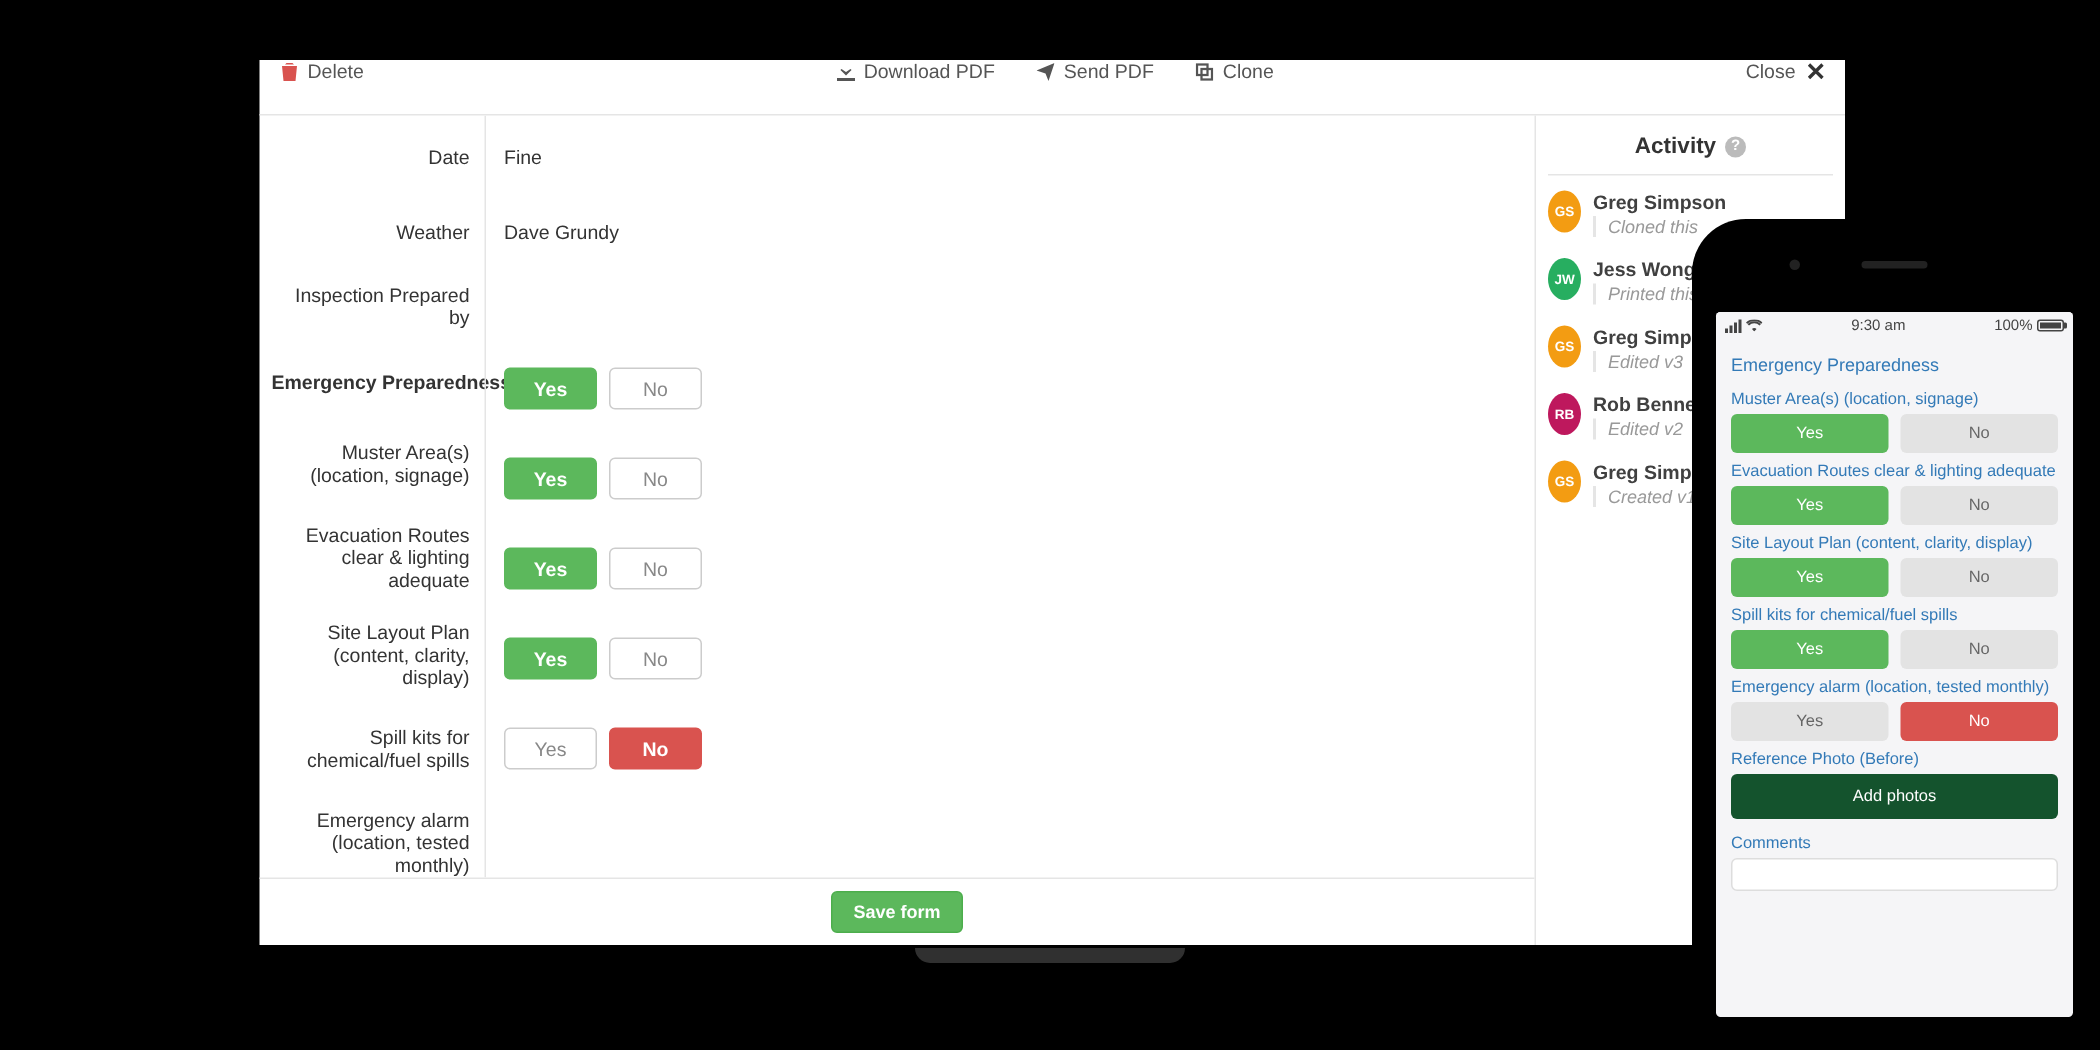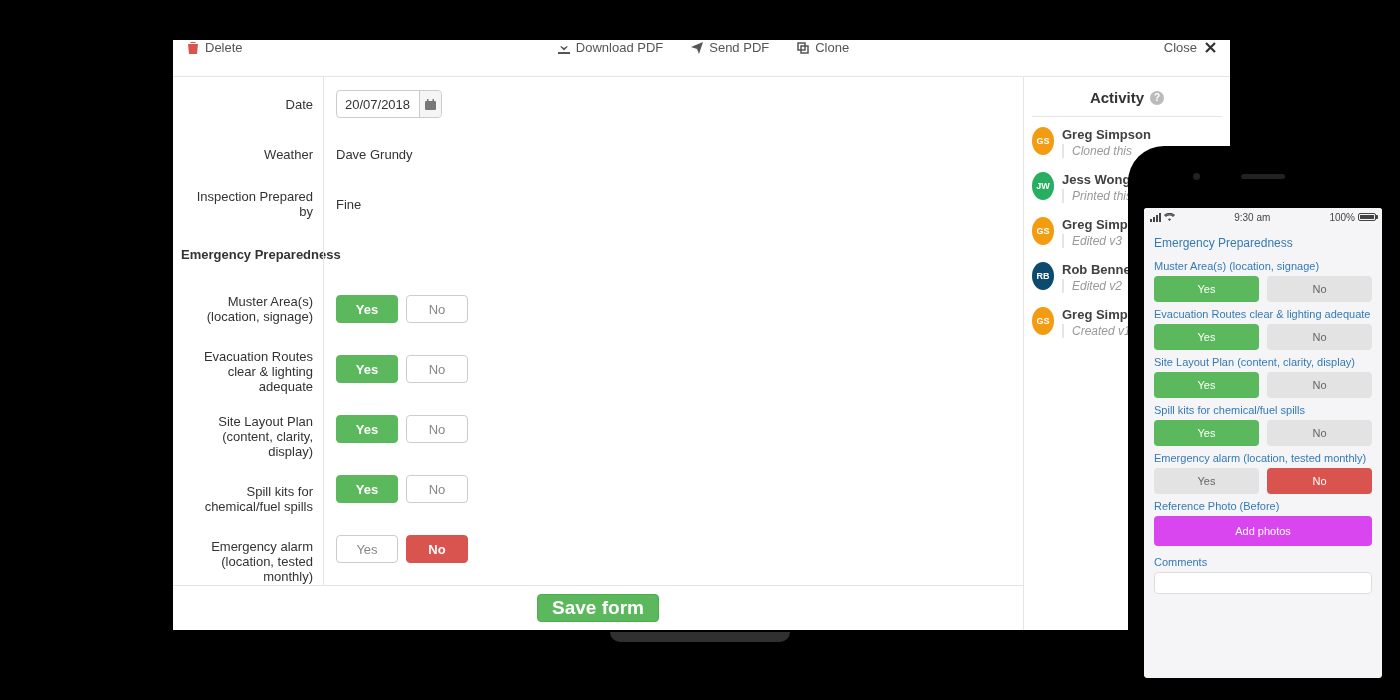--- a/index.html
+++ b/index.html
@@ -22,21 +22,21 @@
   .row{min-height:30px;display:flex;align-items:center;margin-bottom:20px}
   .row.tall{min-height:40px}
   .labels-col .row{justify-content:flex-end;text-align:right;color:#333;font-size:13px}
   .labels-col .row.section{font-weight:700;justify-content:flex-start;text-align:left;white-space:nowrap;margin-left:-2px}
   .date-input{display:flex;align-items:center;border:1px solid #ccc;border-radius:4px;height:28px;width:106px;padding:0 8px;position:relative}
   .date-input .cal{position:absolute;right:0;top:0;bottom:0;width:22px;border-left:1px solid #ccc;background:#f5f5f5;display:flex;align-items:center;justify-content:center;border-radius:0 4px 4px 0}
   .toggle{display:flex;gap:8px}
   .tog{width:62px;height:28px;border:1px solid #ccc;border-radius:4px;display:flex;align-items:center;justify-content:center;font-size:13px;color:#888;background:#fff;cursor:pointer}
   .tog.yes-on{background:#5cb85c;border-color:#5cb85c;color:#fff;font-weight:600}
   .tog.no-on{background:#d9534f;border-color:#d9534f;color:#fff;font-weight:600}
-  .btn{display:inline-flex;align-items:center;justify-content:center;height:28px;border-radius:4px;padding:0 14px;font-size:19px;cursor:pointer;color:#fff}
+  .btn{display:inline-flex;align-items:center;justify-content:center;height:28px;border-radius:4px;padding:0 14px;font-size:12px;cursor:pointer;color:#fff}
   .btn.green{background:#5cb85c;border:1px solid #4cae4c;font-weight:600}
   .footer{border-top:1px solid #e5e5e5;height:45px;display:flex;align-items:center;justify-content:center}
   .activity{width:207px;border-left:1px solid #e5e5e5;padding:12px 8px;color:#555}
   .activity h3{text-align:center;font-weight:600;color:#333;font-size:15px;display:flex;justify-content:center;align-items:center;gap:6px;margin-bottom:10px}
   .help-circle{width:14px;height:14px;border-radius:50%;background:#bbb;color:#fff;font-size:10px;display:inline-flex;align-items:center;justify-content:center}
   .activity hr{border:none;border-top:1px solid #e5e5e5;margin:6px 0 10px}
   .act-item{display:flex;gap:8px;margin-bottom:14px}
   .avatar{width:22px;height:28px;border-radius:50%;color:#fff;font-size:9px;font-weight:700;display:flex;align-items:center;justify-content:center;flex-shrink:0}
   .act-body{font-size:13px}
   .act-body .name{color:#404040;font-weight:600;margin-bottom:2px}
@@ -51,21 +51,21 @@
   .statusbar .sleft,.statusbar .sright{display:flex;align-items:center;gap:3px}
   .navbar{height:32px;border-bottom:1px solid #ddd;display:flex;align-items:center;padding:0 8px;background:#f5f5f7}
   .navbar .back{color:#337ab7;display:flex;align-items:center;gap:2px;font-size:13px}
   .p-content{padding:10px 10px 0;background:#f5f5f7}
   .p-section{color:#337ab7;font-size:12px;margin-bottom:10px}
   .p-label{color:#337ab7;font-size:11px;margin:6px 0 4px}
   .p-toggle{display:flex;gap:8px;margin-bottom:6px}
   .p-tog{flex:1;height:26px;border-radius:4px;display:flex;align-items:center;justify-content:center;background:#e3e3e3;color:#666}
   .p-tog.yes-on{background:#5cb85c;color:#fff}
   .p-tog.no-on{background:#d9534f;color:#fff}
-  .p-btn-blue{background:#d946ef;color:#fff;height:30px;border-radius:4px;display:flex;align-items:center;justify-content:center;margin-top:4px}
+  .p-btn-blue{background:#14532d;color:#fff;height:30px;border-radius:4px;display:flex;align-items:center;justify-content:center;margin-top:4px}
   .p-input{background:#fff;border:1px solid #ddd;border-radius:4px;height:22px;margin-top:4px}
   .sigbars{display:inline-flex;align-items:flex-end;gap:1px}
   .sigbars i{width:2px;background:#444;display:block}
   .battery{width:18px;height:8px;border:1px solid #444;border-radius:2px;position:relative;display:inline-block}
   .battery:after{content:"";position:absolute;right:-3px;top:1px;width:2px;height:4px;background:#444;border-radius:0 1px 1px 0}
   .battery i{position:absolute;left:1px;top:1px;bottom:1px;width:14px;background:#444}
 </style>
 </head>
 <body>
 
@@ -117,36 +117,24 @@
             <div class="row section">Emergency Preparedness</div>
             <div class="row tall">Muster Area(s) (location, signage)</div>
             <div class="row tall">Evacuation Routes clear &amp; lighting adequate</div>
             <div class="row tall">Site Layout Plan (content, clarity, display)</div>
             <div class="row tall">Spill kits for chemical/fuel spills</div>
             <div class="row tall">Emergency alarm (location, tested monthly)</div>
 
           </div>
           <div class="fields-col">
             <div class="row">
-              <div class="date-input">
-                <span>20/07/2018</span>
-                <span class="cal">
-                  <svg width="11" height="11" viewBox="0 0 11 11" fill="#777">
-                      <rect x="0" y="2" width="11" height="9" rx="1"></rect>
-                      <rect x="2" y="0" width="1.5" height="3"></rect>
-                      <rect x="7.5" y="0" width="1.5" height="3"></rect>
-                    </svg>
-                </span>
-              </div>
-            </div>
+                <span>Fine</span>
+              </div>
             <div class="row">
                 <span>Dave Grundy</span>
-              </div>
-            <div class="row">
-                <span>Fine</span>
               </div>
             <div class="row"></div>
             <div class="row tall">
                 <div class="toggle">
               <div class="tog yes-on">Yes</div>
               <div class="tog">No</div>
             </div>
               </div>
             <div class="row tall">
                 <div class="toggle">
@@ -202,21 +190,21 @@
               </div>
             </div>
             <div class="act-item">
               <div class="avatar" style="background: rgb(243, 156, 18);">GS</div>
               <div class="act-body">
                 <div class="name">Greg Simpson</div>
                 <div class="meta">Edited v3</div>
               </div>
             </div>
             <div class="act-item">
-              <div class="avatar" style="background: #0c4a6e;">RB</div>
+              <div class="avatar" style="background: #be185d;">RB</div>
               <div class="act-body">
                 <div class="name">Rob Bennett</div>
                 <div class="meta">Edited v2</div>
               </div>
             </div>
             <div class="act-item">
               <div class="avatar" style="background: rgb(243, 156, 18);">GS</div>
               <div class="act-body">
                 <div class="name">Greg Simpson</div>
                 <div class="meta">Created v1</div>

